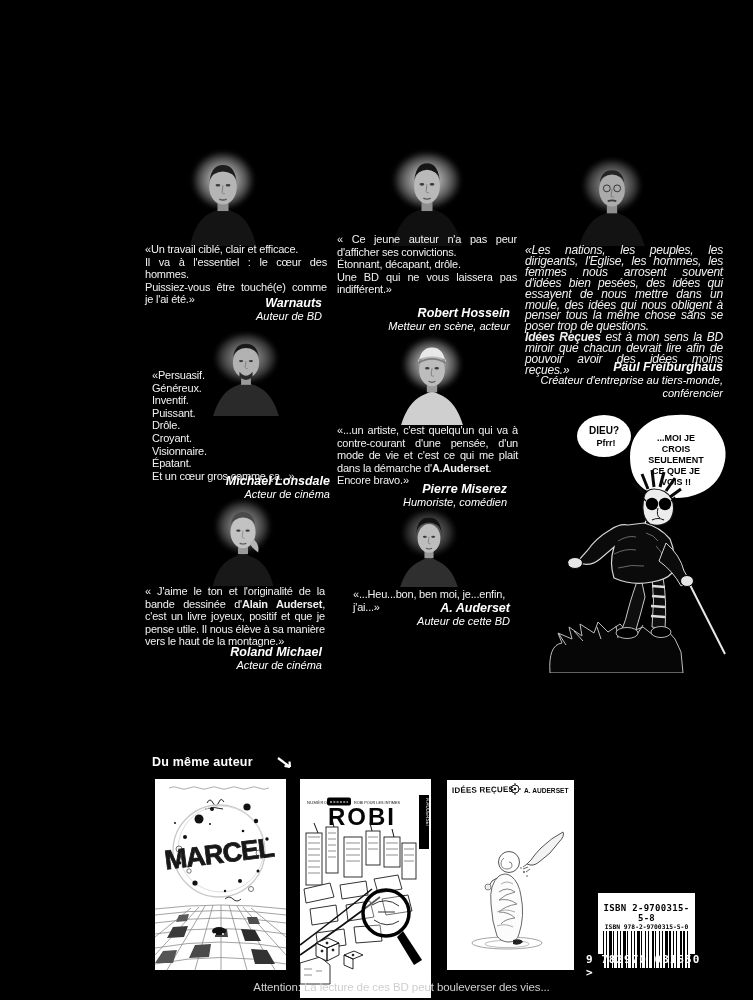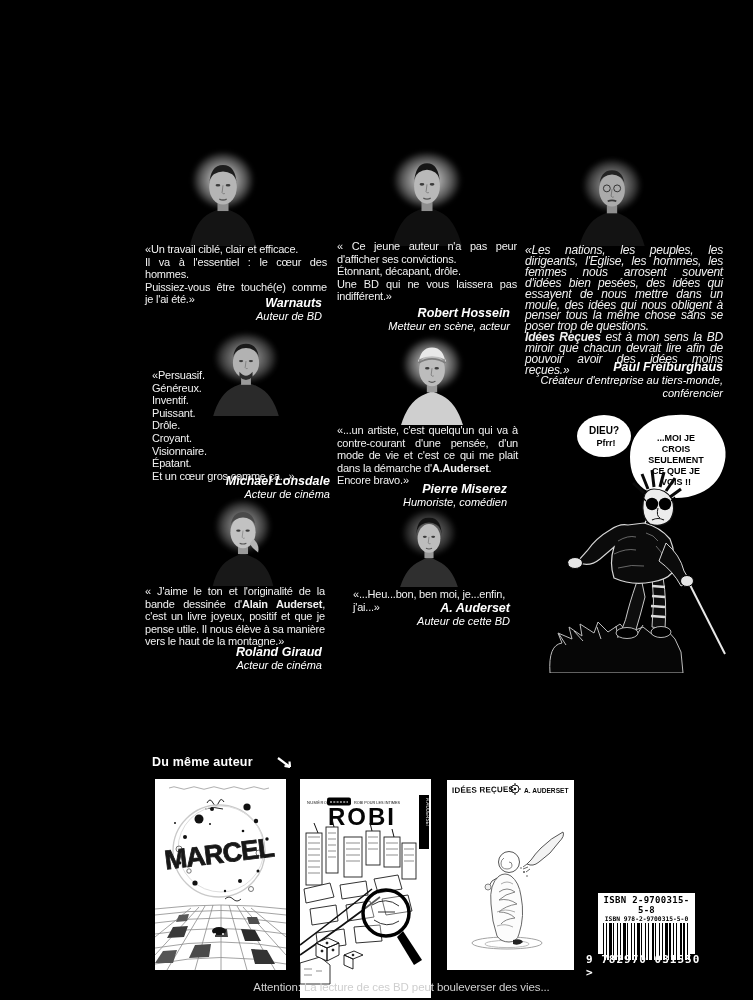--- a/index.html
+++ b/index.html
@@ -22,21 +22,21 @@
   .byline .name{font-weight:bold;font-style:italic;font-size:12.5px;line-height:14px;}
   .byline .role{font-style:italic;font-size:11px;line-height:13px;white-space:pre-line;}
   
   .du-meme{position:absolute;left:152px;top:743px;display:flex;align-items:flex-start;gap:22px;}
   .du-meme .lbl{font-weight:bold;font-size:12.5px;letter-spacing:.2px;}
   .bookcover{position:absolute;background:#fff;}
   .bookcover svg{display:block;width:100%;height:100%;}
   
   .isbn-box{position:absolute;left:598px;top:881px;width:97px;height:61px;background:#fff;color:#000;
             font-family:"DejaVu Sans Mono","Liberation Mono",monospace;text-align:center;}
-  .isbn-l1{font-size:9px;font-weight:bold;letter-spacing:.3px;padding-top:2px;}
+  .isbn-l1{font-size:9px;font-weight:bold;letter-spacing:.3px;padding-top:10px;}
   .isbn-l2{font-size:6.3px;font-weight:bold;letter-spacing:0;}
   .bars{height:37px;margin:1px 5px 0;
         background:repeating-linear-gradient(90deg,#000 0 1.5px,#fff 1.5px 3px,#000 3px 4px,#fff 4px 6.5px,#000 6.5px 9px,#fff 9px 10.5px,#000 10.5px 11.5px,#fff 11.5px 14px);}
   .barcode-number{position:absolute;left:586px;top:941px;width:125px;color:#fff;
                   font-family:"DejaVu Sans Mono","Liberation Mono",monospace;
                   font-size:11px;font-weight:bold;letter-spacing:1px;}
   .footer{position:absolute;left:50px;right:0;top:969px;text-align:center;
           color:#cfcfcf;font-size:11.5px;letter-spacing:-.1px;}
   .cartoon{position:absolute;left:548px;top:393px;width:202px;height:268px;}
   .cartoon svg{width:100%;height:100%;display:block;}
@@ -141,21 +141,21 @@
   </div>
 
   <div class="quote" style="left:145px;top:231px;width:182px;"><span>«Un travail ciblé, clair et efficace.
 Il va à l'essentiel : le cœur des hommes.
 Puissiez-vous être touché(e) comme je l'ai été.»</span><b></b><span></span></div>
   <div class="byline" style="left:145px;top:284px;width:177px;">
     <div class="name">Warnauts</div>
     <div class="role">Auteur de BD</div>
   </div>
 
-  <div class="quote" style="left:337px;top:228px;width:180px;"><span>« Ce jeune auteur n'a pas peur d'afficher ses convictions.
+  <div class="quote" style="left:337px;top:221px;width:180px;"><span>« Ce jeune auteur n'a pas peur d'afficher ses convictions.
 Étonnant, décapant, drôle.
 Une BD qui ne vous laissera pas indifférent.»</span><b></b><span></span></div>
   <div class="byline" style="left:330px;top:294px;width:180px;">
     <div class="name">Robert Hossein</div>
     <div class="role">Metteur en scène, acteur</div>
   </div>
 
   <div class="quote dense" style="left:525px;top:233px;width:198px;"><span>«Les nations, les peuples, les dirigeants, l'Eglise, les hommes, les femmes nous arrosent souvent d'idées bien pesées, des idées qui essayent de nous mettre dans un moule, des idées qui nous obligent à penser tous la même chose sans se poser trop de questions.
 </span><b>Idées Reçues</b><span> est à mon sens la BD miroir que chacun devrait lire afin de pouvoir avoir des idées moins reçues.»</span></div>
   <div class="byline" style="left:525px;top:348px;width:198px;">
@@ -180,21 +180,21 @@
 
   <div class="quote" style="left:337px;top:412px;width:181px;"><span>«...un artiste, c'est quelqu'un qui va à contre-courant d'une pensée, d'un mode de vie et c'est ce qui me plait dans la démarche d'</span><b>A.Auderset</b><span>.
 Encore bravo.»</span></div>
   <div class="byline" style="left:330px;top:470px;width:177px;">
     <div class="name">Pierre Miserez</div>
     <div class="role">Humoriste, comédien</div>
   </div>
 
   <div class="quote" style="left:145px;top:573px;width:180px;"><span>« J'aime le ton et l'originalité de la bande dessinée d'</span><b>Alain Auderset</b><span>, c'est un livre joyeux, positif et que je pense utile. Il nous élève à sa manière vers le haut de la montagne.»</span></div>
   <div class="byline" style="left:145px;top:633px;width:177px;">
-    <div class="name">Roland Giraud</div>
+    <div class="name">Roland Michael</div>
     <div class="role">Acteur de cinéma</div>
   </div>
 
   <div class="quote" style="left:353px;top:576px;width:160px;text-align:left;"><span>«...Heu...bon, ben moi, je...enfin, j'ai...»</span><b></b><span></span></div>
   <div class="byline" style="left:350px;top:589px;width:160px;">
     <div class="name">A. Auderset</div>
     <div class="role">Auteur de cette BD</div>
   </div>
 
   <div class="cartoon">

